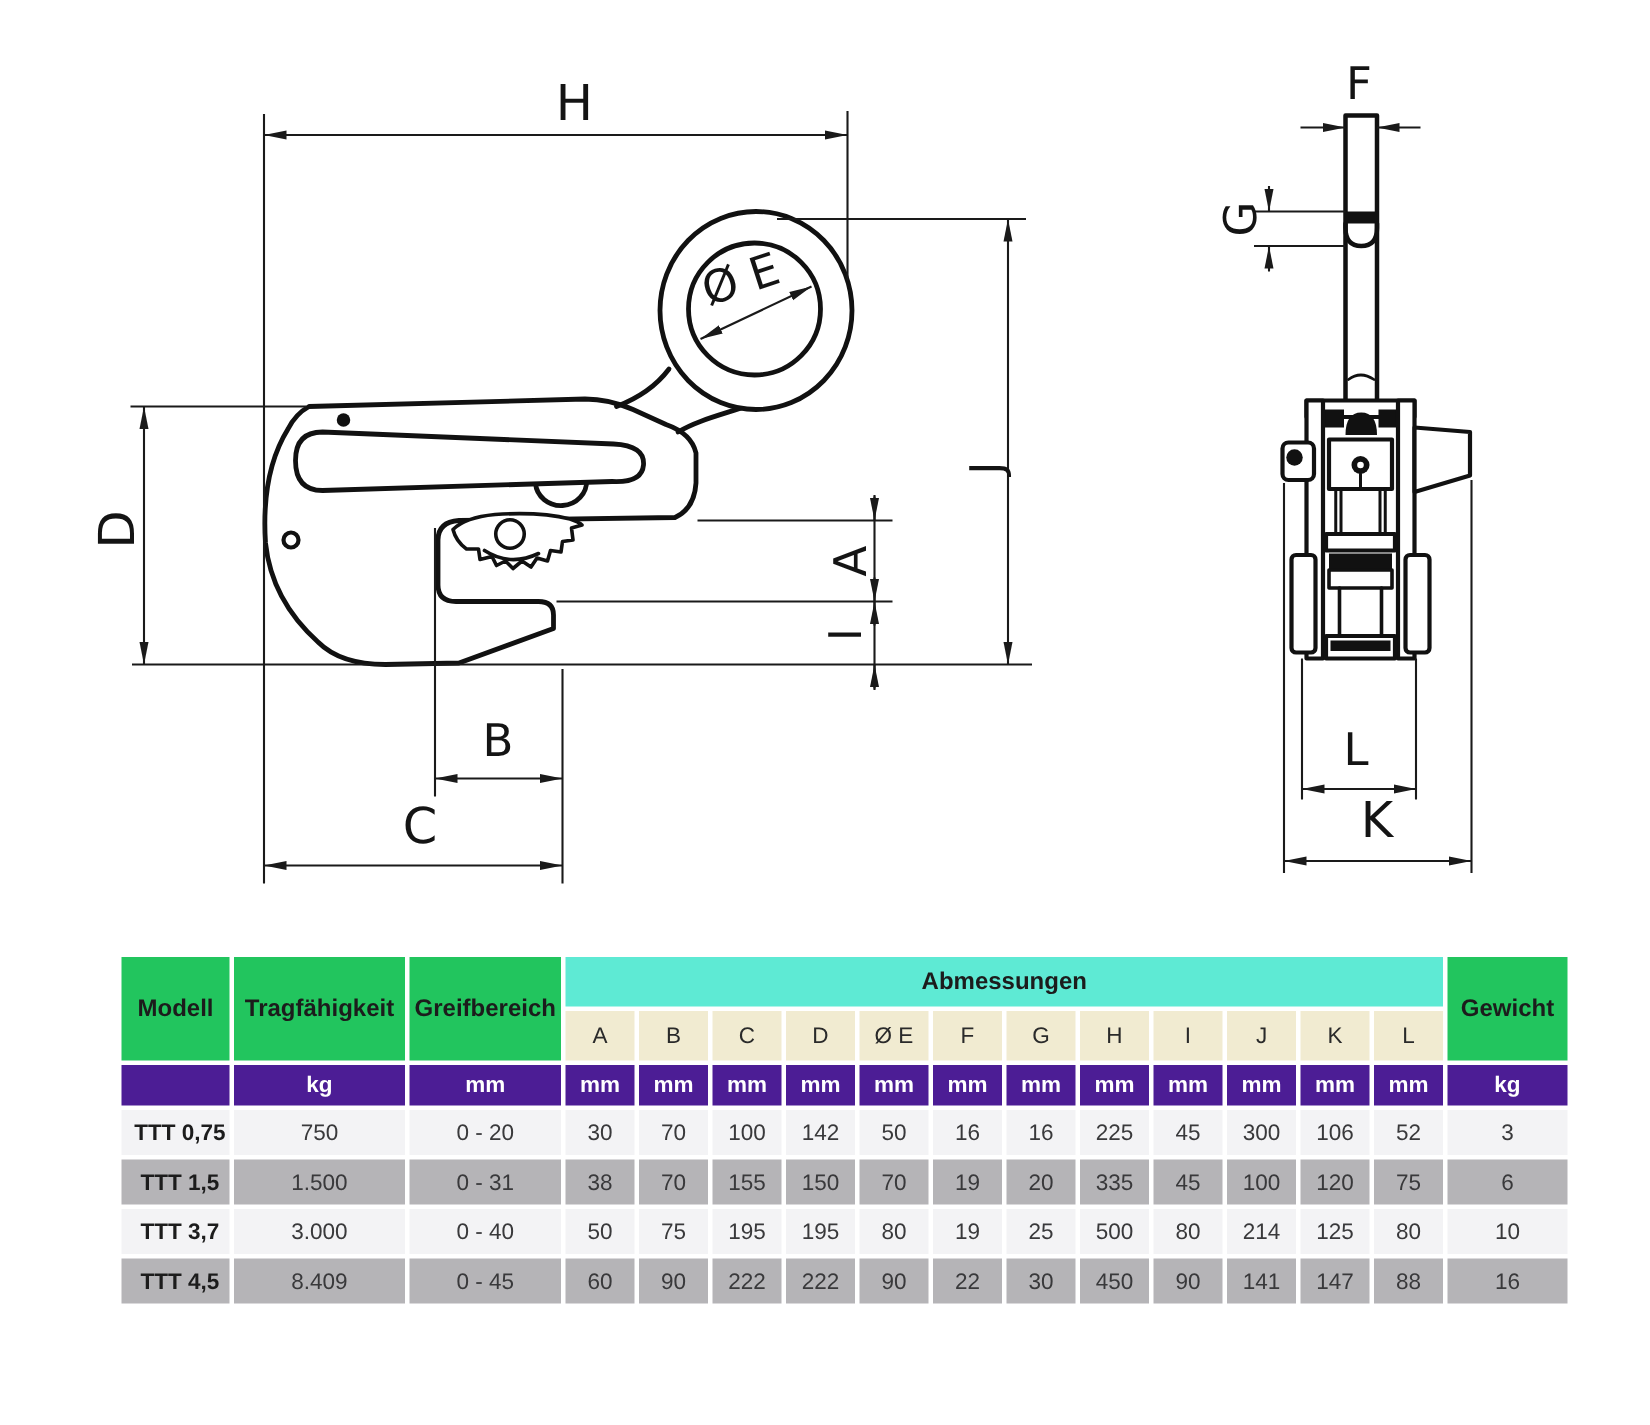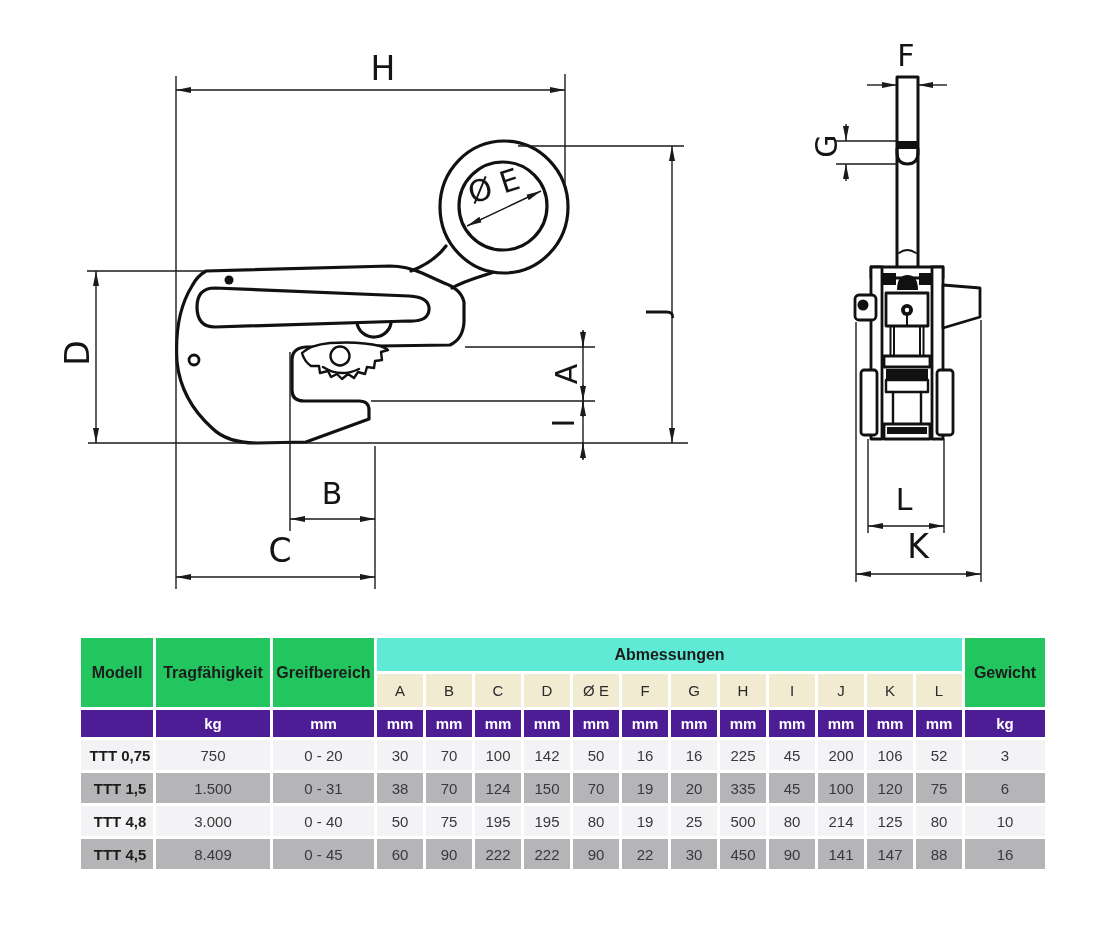--- a/index.html
+++ b/index.html
@@ -237,45 +237,45 @@
             <td>0 - 20</td>
             <td>30</td>
             <td>70</td>
             <td>100</td>
             <td>142</td>
             <td>50</td>
             <td>16</td>
             <td>16</td>
             <td>225</td>
             <td>45</td>
-            <td>200</td>
+            <td>300</td>
             <td>106</td>
             <td>52</td>
             <td>3</td>
           </tr>
           <tr>
             <td class="model">TTT 1,5</td>
             <td>1.500</td>
             <td>0 - 31</td>
             <td>38</td>
             <td>70</td>
-            <td>124</td>
+            <td>155</td>
             <td>150</td>
             <td>70</td>
             <td>19</td>
             <td>20</td>
             <td>335</td>
             <td>45</td>
             <td>100</td>
             <td>120</td>
             <td>75</td>
             <td>6</td>
           </tr>
           <tr>
-            <td class="model">TTT 4,8</td>
+            <td class="model">TTT 3,7</td>
             <td>3.000</td>
             <td>0 - 40</td>
             <td>50</td>
             <td>75</td>
             <td>195</td>
             <td>195</td>
             <td>80</td>
             <td>19</td>
             <td>25</td>
             <td>500</td>

